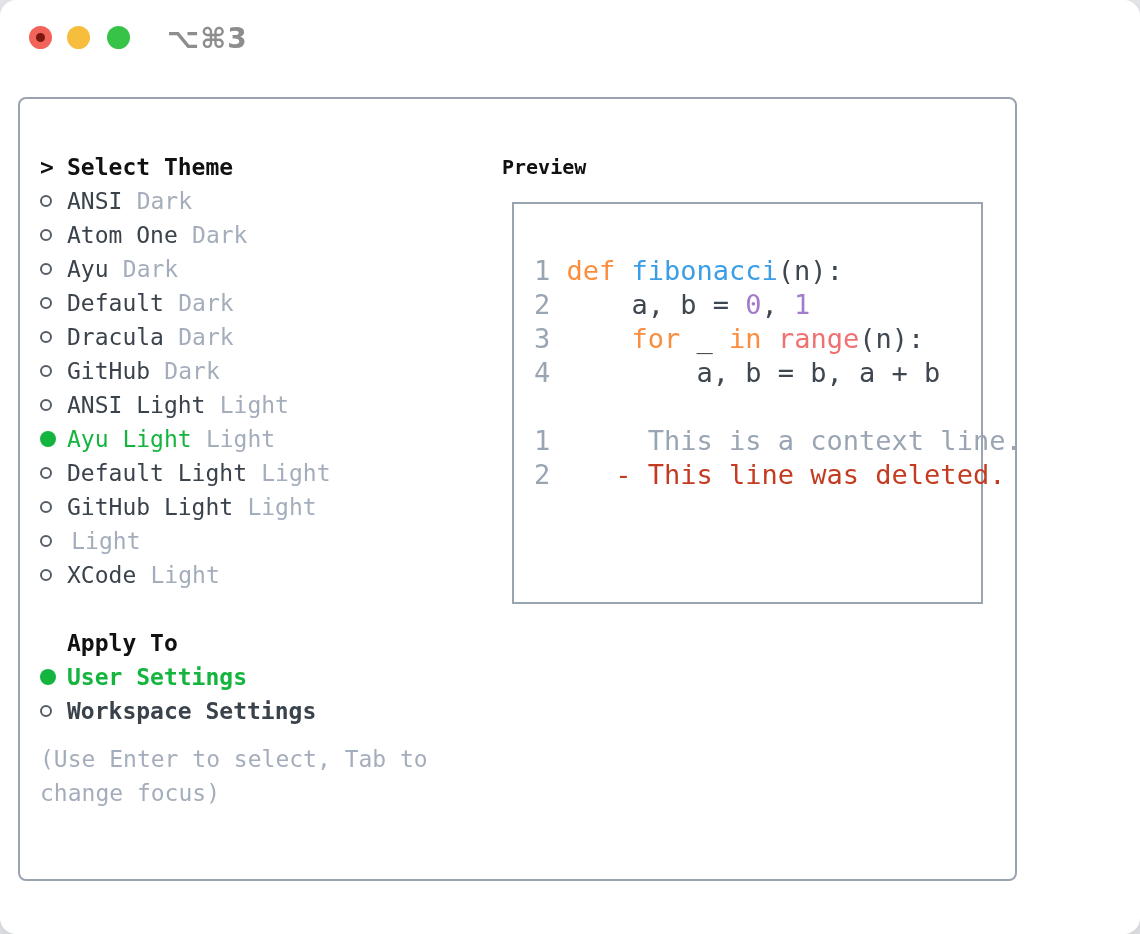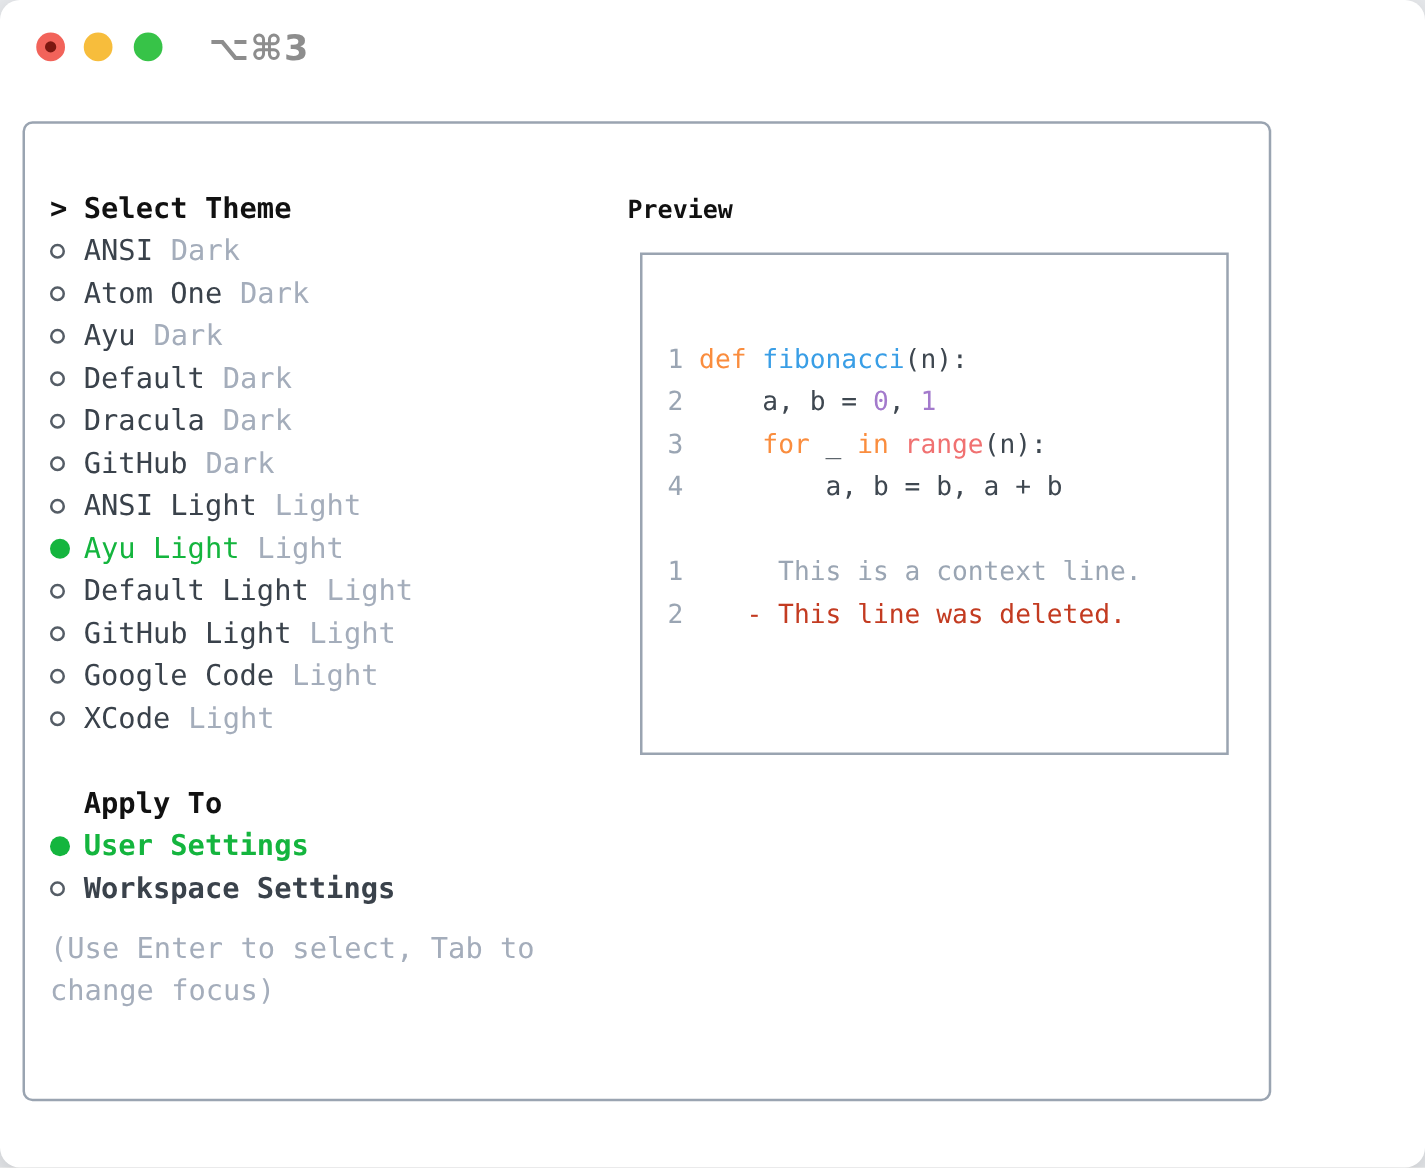--- a/index.html
+++ b/index.html
@@ -53,21 +53,21 @@
   .hint div{height:34px;}
   
   .preview-header{
     position:absolute; left:482px; top:51px; height:34px; line-height:34px;
     font-size:20px; font-weight:700; color:var(--c-black);
   }
   .preview-box{
     position:absolute; left:492px; top:103px; width:471px; height:402px;
     border:2px solid var(--c-border); background:#fff;
   }
-  .code{position:absolute; left:20px; top:66px; font-size:21px; line-height:34px;}
+  .code{position:absolute; left:20px; top:50px; font-size:27px; line-height:34px;}
   .code-line{height:34px; white-space:pre;}
   .lineno{display:inline-block; width:2ch; color:var(--c-gray); white-space:pre;}
   .seg-keyword{color:var(--c-keyword);}
   .seg-function{color:var(--c-function);}
   .seg-number{color:var(--c-number);}
   .seg-special{color:var(--c-special);}
   .seg-plain{color:var(--c-plain);}
   .seg-gray{color:var(--c-gray);}
   .seg-deleted{color:var(--c-deleted);}
   .seg-added{color:var(--c-added);}
@@ -97,21 +97,21 @@
           <div class="row"><span class="marker"><span class="radio"></span></span><span class="opt-text">ANSI</span><span class="variant">Dark</span></div>
           <div class="row"><span class="marker"><span class="radio"></span></span><span class="opt-text">Atom One</span><span class="variant">Dark</span></div>
           <div class="row"><span class="marker"><span class="radio"></span></span><span class="opt-text">Ayu</span><span class="variant">Dark</span></div>
           <div class="row"><span class="marker"><span class="radio"></span></span><span class="opt-text">Default</span><span class="variant">Dark</span></div>
           <div class="row"><span class="marker"><span class="radio"></span></span><span class="opt-text">Dracula</span><span class="variant">Dark</span></div>
           <div class="row"><span class="marker"><span class="radio"></span></span><span class="opt-text">GitHub</span><span class="variant">Dark</span></div>
           <div class="row"><span class="marker"><span class="radio"></span></span><span class="opt-text">ANSI Light</span><span class="variant">Light</span></div>
           <div class="row"><span class="marker"><span class="radio on"></span></span><span class="opt-text green">Ayu Light</span><span class="variant">Light</span></div>
           <div class="row"><span class="marker"><span class="radio"></span></span><span class="opt-text">Default Light</span><span class="variant">Light</span></div>
           <div class="row"><span class="marker"><span class="radio"></span></span><span class="opt-text">GitHub Light</span><span class="variant">Light</span></div>
-          <div class="row"><span class="marker"><span class="radio"></span></span><span class="opt-text">Google Code</span><span class="variant">Light</span></div>
+          <div class="row"><span class="marker"><span class="radio"></span></span><span class="variant">Light</span></div>
           <div class="row"><span class="marker"><span class="radio"></span></span><span class="opt-text">XCode</span><span class="variant">Light</span></div>
         </div>
 
       <div id="apply-section">
         <div class="row">
           <span class="marker"></span>
           <span class="apply-header-text">Apply To</span>
         </div>
         <div id="apply-list">
             <div class="row"><span class="marker"><span class="radio on"></span></span><span class="opt-text green">User Settings</span></div>

